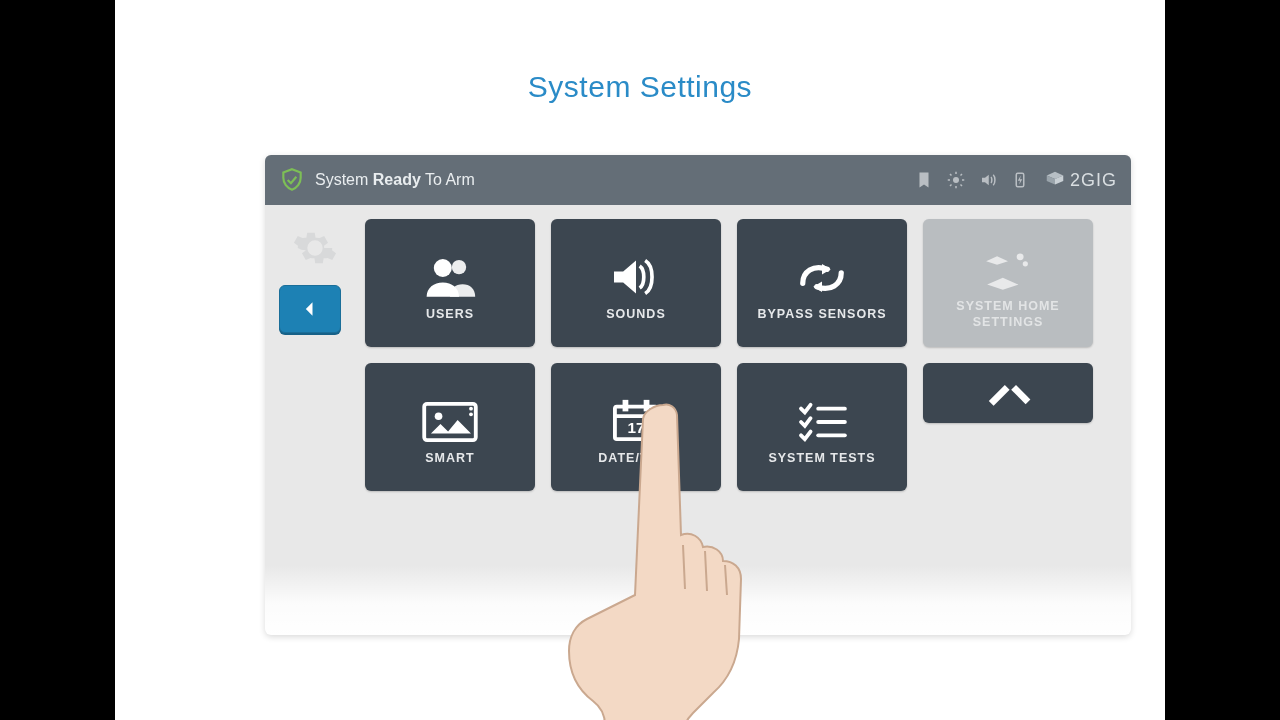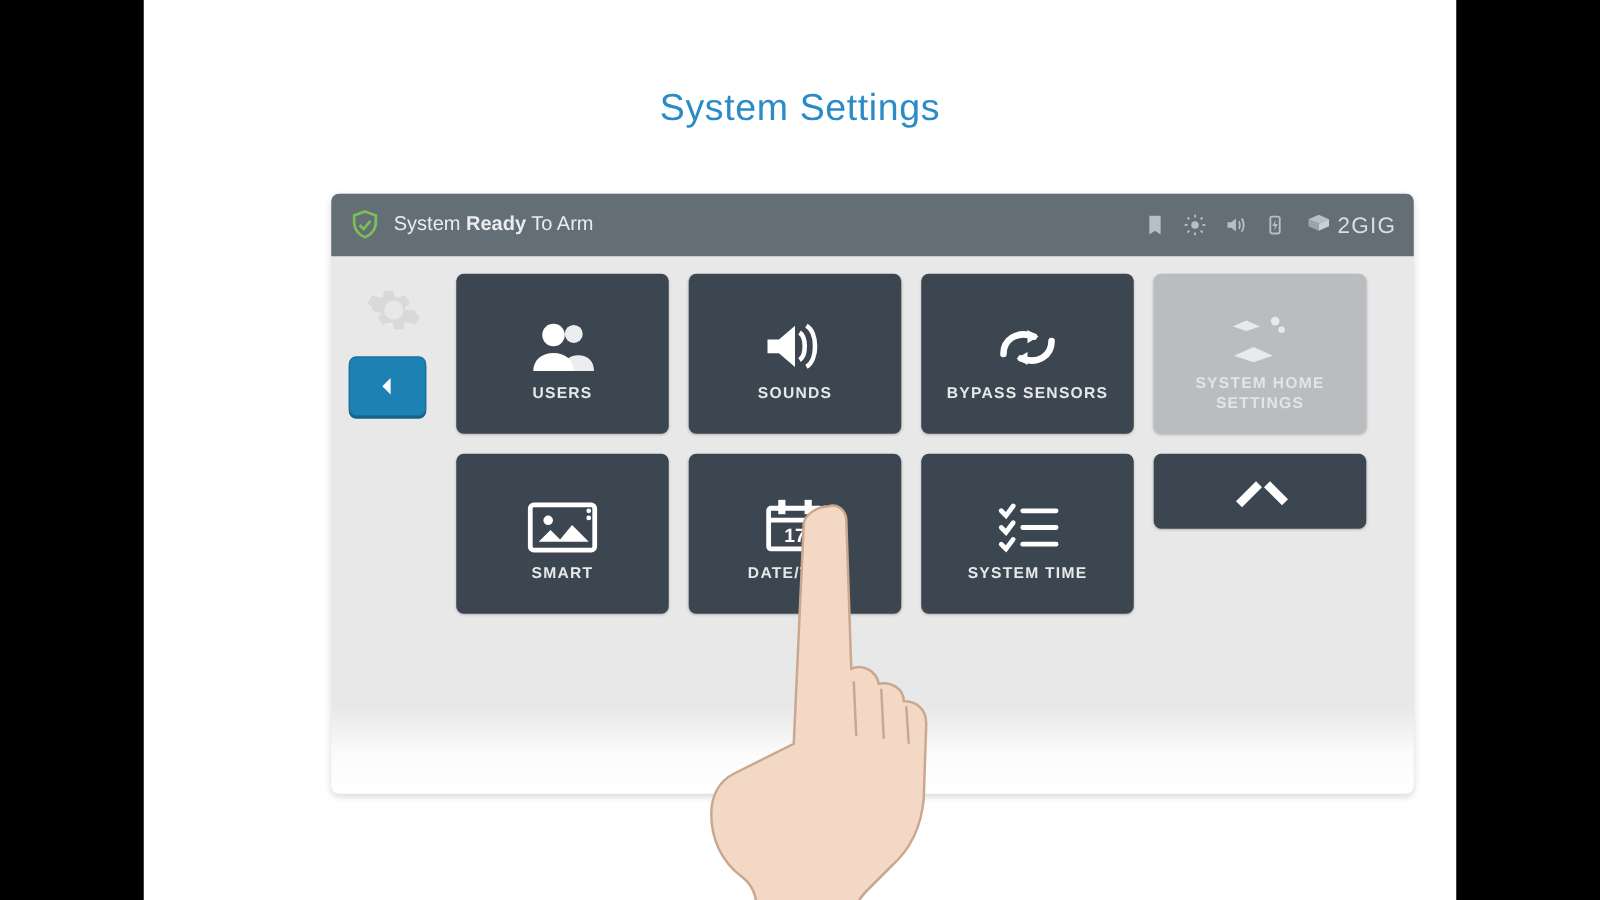--- a/index.html
+++ b/index.html
@@ -189,21 +189,21 @@
                 <g stroke="#fff" stroke-width="4" fill="none" stroke-linecap="round">
                   <path d="M4 8l4 4 6-8"></path>
                   <line x1="22" y1="8" x2="50" y2="8"></line>
                   <path d="M4 22l4 4 6-8"></path>
                   <line x1="22" y1="22" x2="50" y2="22"></line>
                   <path d="M4 36l4 4 6-8"></path>
                   <line x1="22" y1="36" x2="50" y2="36"></line>
                 </g>
               </svg>
             </span>
-          <span class="lbl">SYSTEM TIME</span>
+          <span class="lbl">SYSTEM TESTS</span>
         </div>
 
 
         <div class="tile" style="height:60px">
           <span class="ic" style="height:40px">
               <svg width="50" height="32" viewBox="0 0 60 40">
                 <path d="M6 30L26 10l6 6L12 36z" fill="#fff"></path>
                 <path d="M52 34L34 16l6-6 18 18z" fill="#fff"></path>
               </svg>
             </span>

